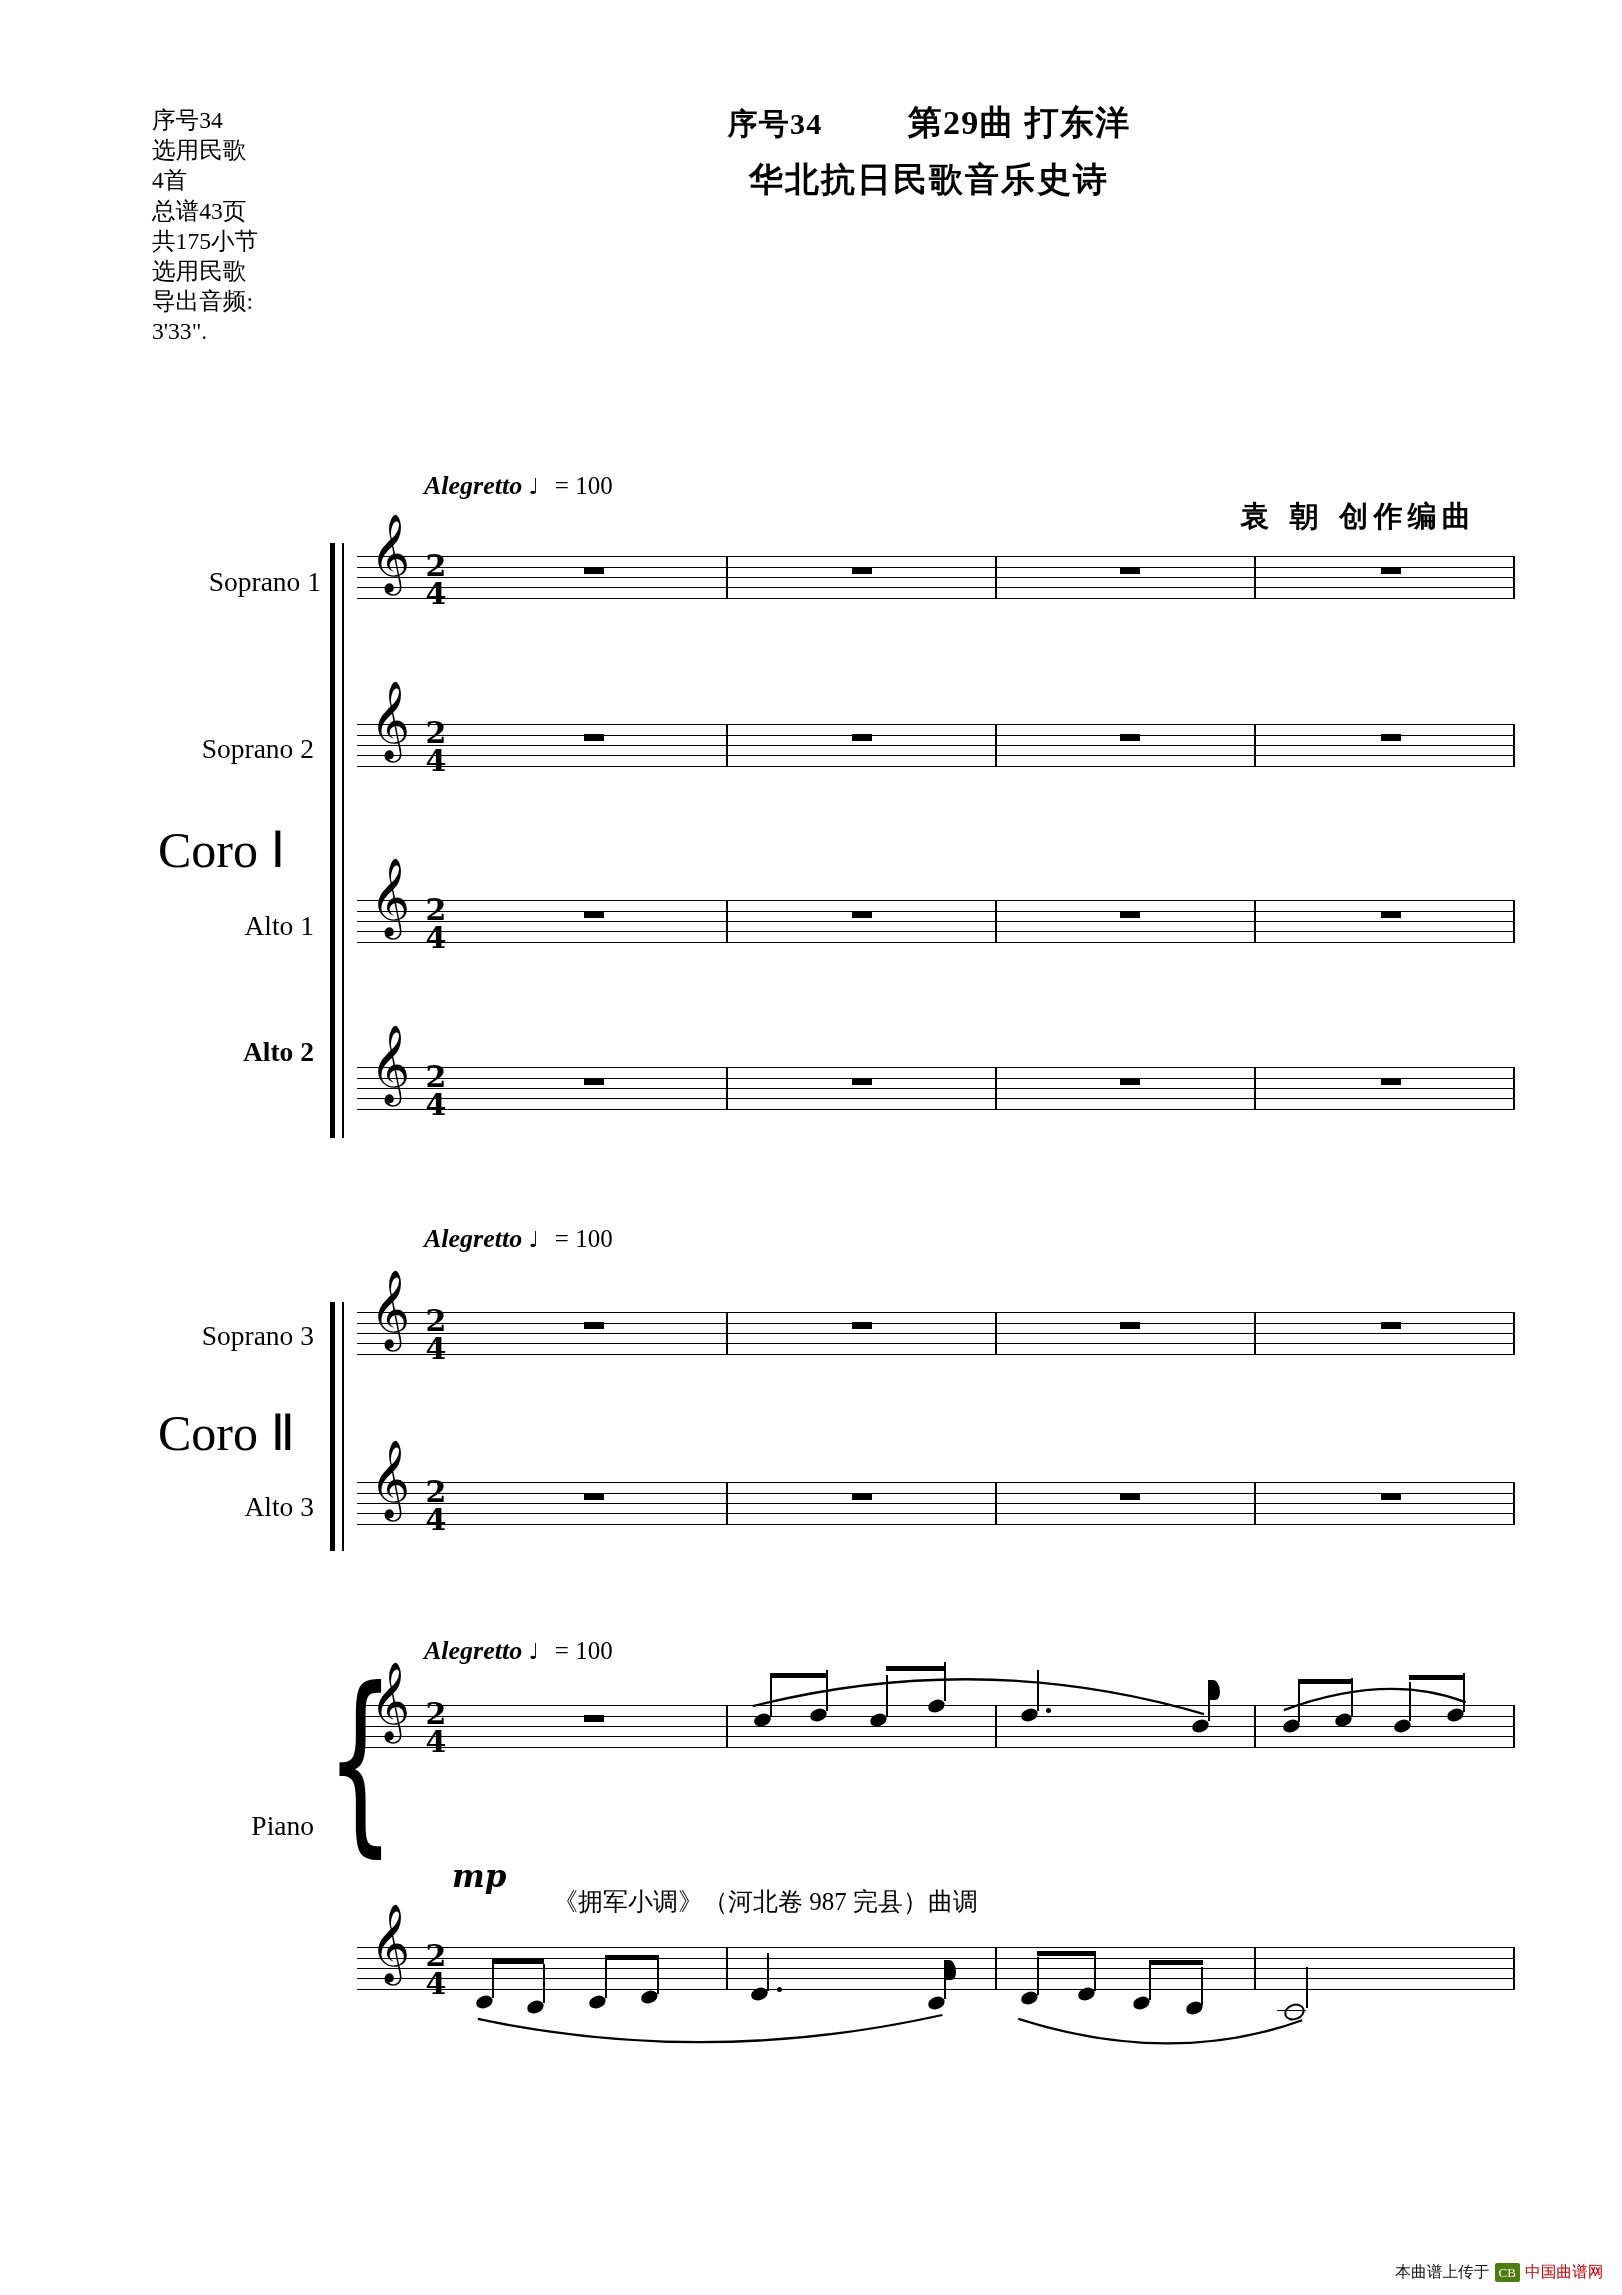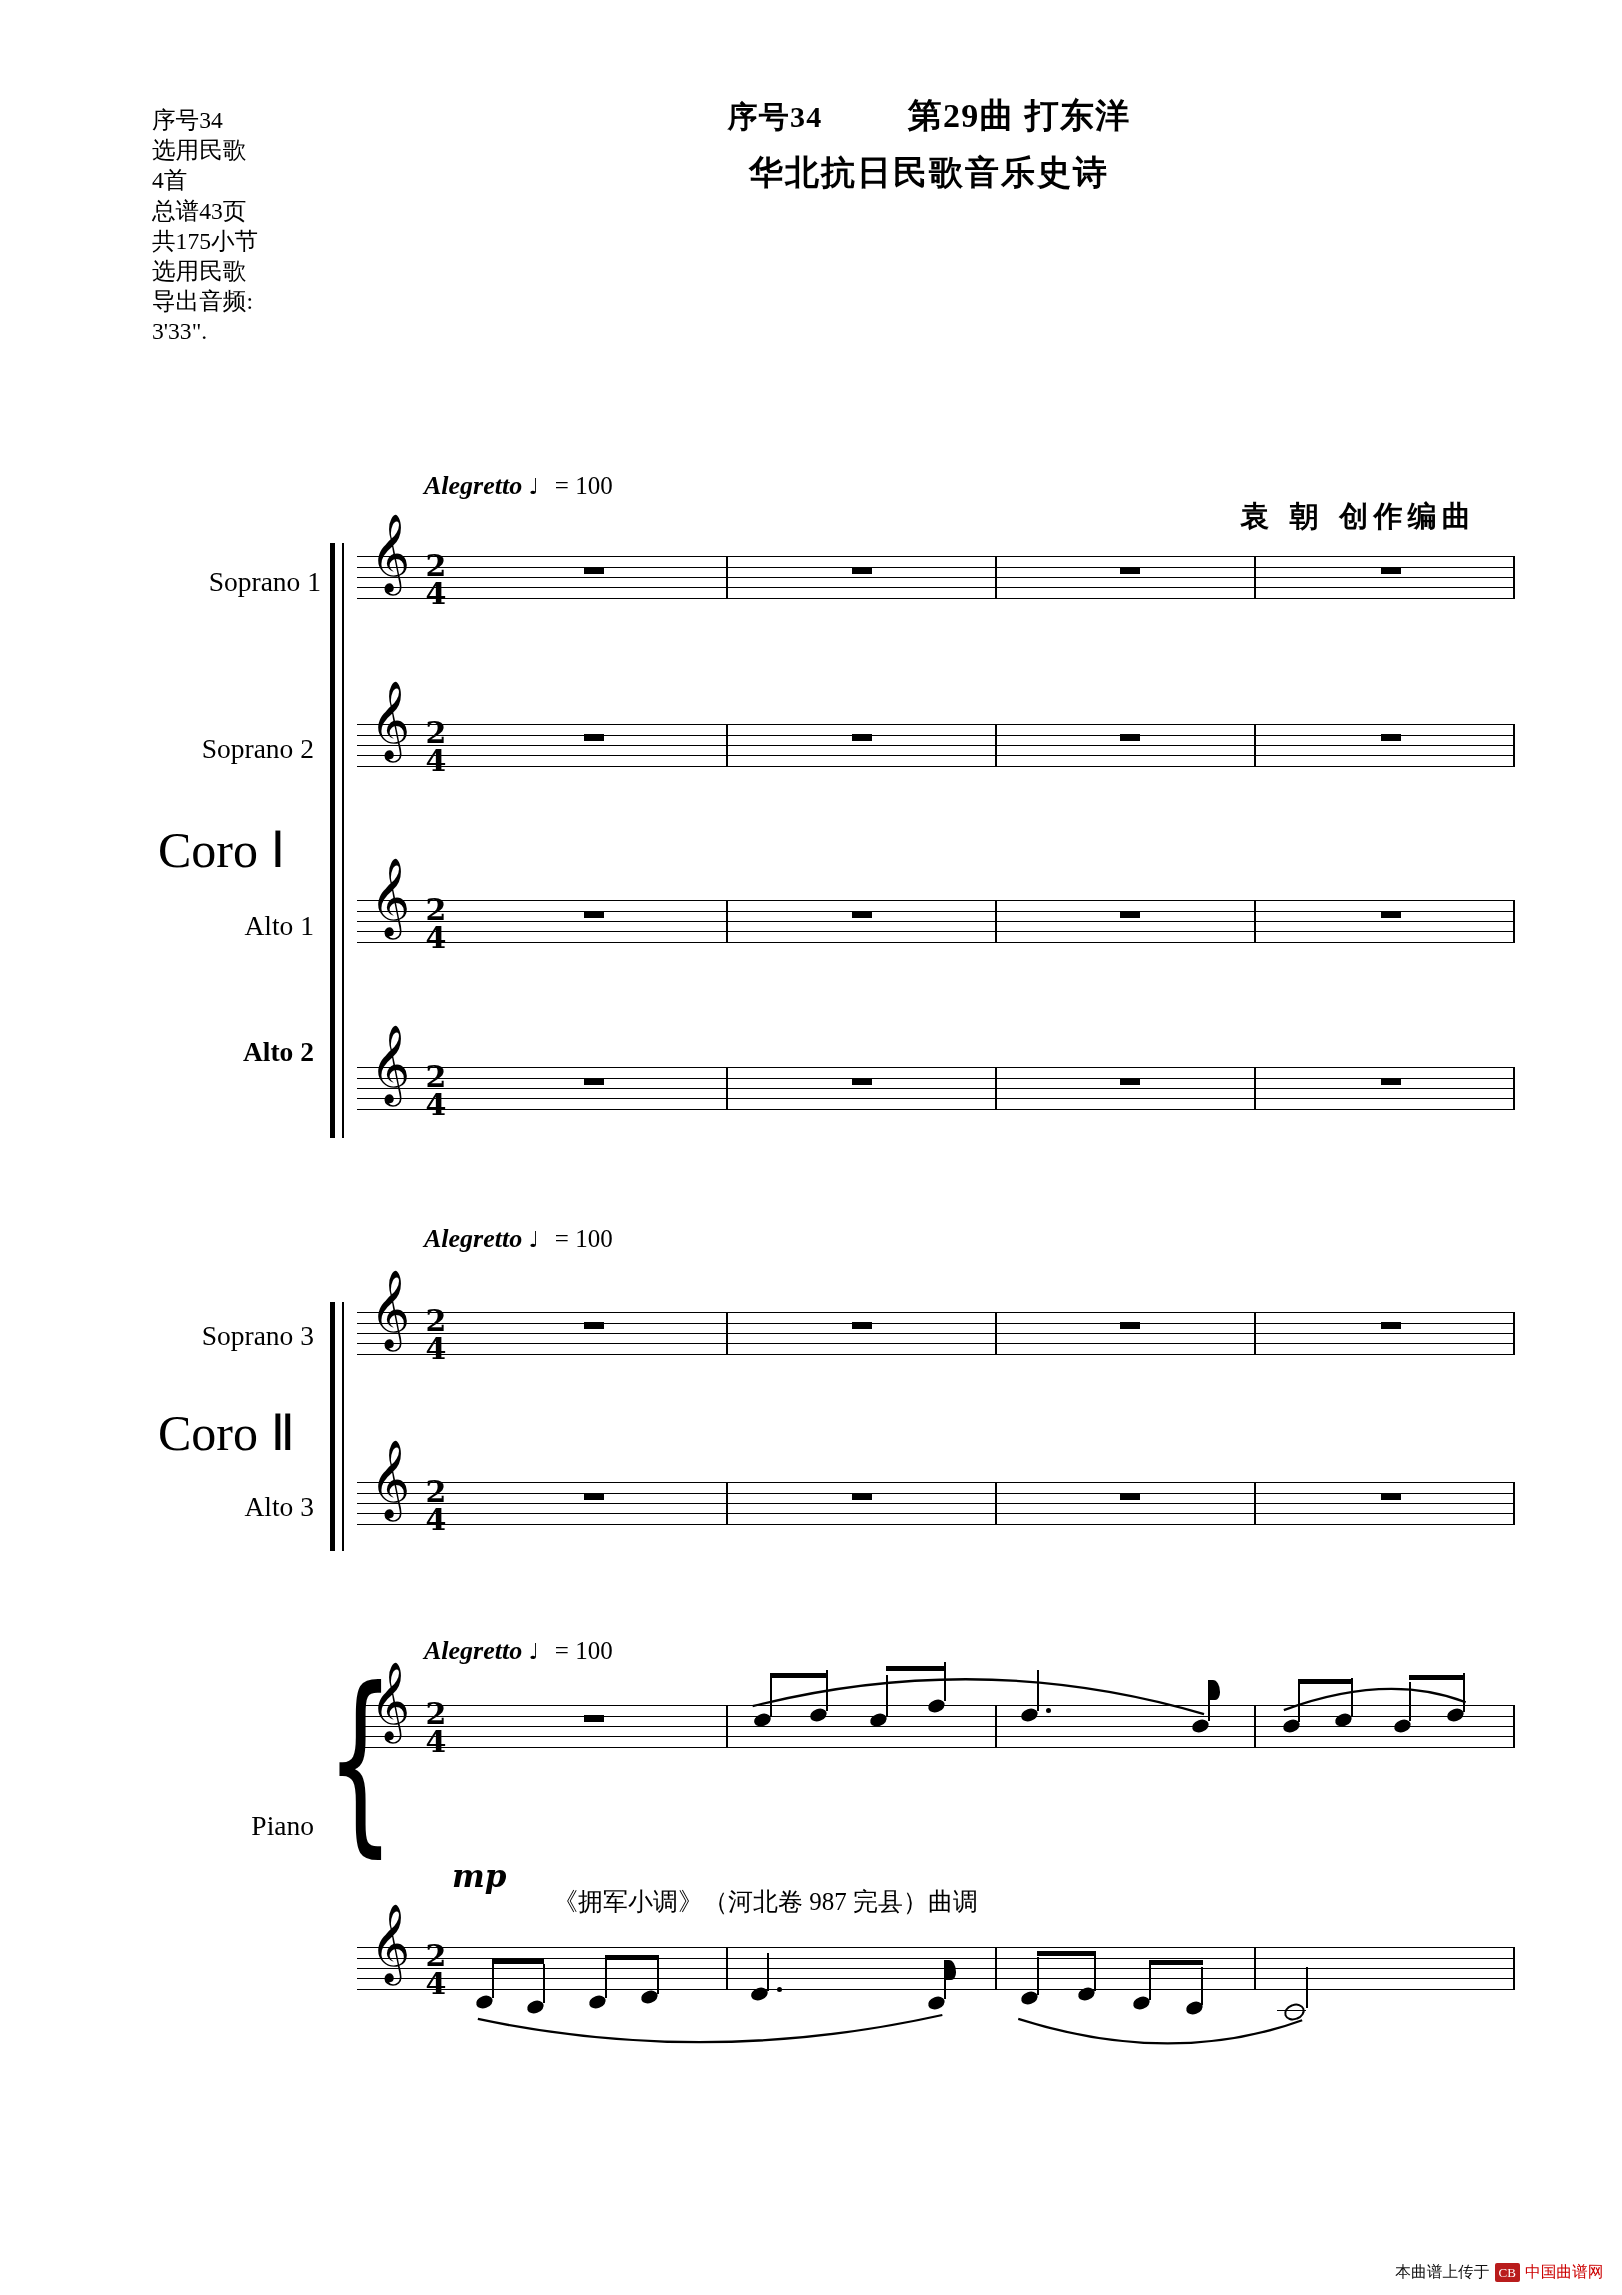--- a/index.html
+++ b/index.html
@@ -49,21 +49,21 @@
     font-family: "Liberation Serif", serif;
     font-size: 37px;
     font-weight: bold;
     margin-top: 14.4px;
     letter-spacing: 1.3px;
   }
   .subtitle-2 {
     font-family: "Liberation Serif", serif;
     font-size: 34px;
     font-weight: bold;
-    margin-top: 1px;
+    margin-top: 8px;
     letter-spacing: 1.3px;
   }
   .subtitle-2 .seq { margin-right: 85px; font-size: 30px; }
   .subtitle-3 {
     font-family: "Liberation Serif", serif;
     font-size: 34px;
     font-weight: bold;
     margin-top: 10.5px;
     letter-spacing: 2px;
   }
@@ -200,21 +200,21 @@
     bottom: 11.8px;
     font-family: "Liberation Serif", serif;
     font-size: 15.7px;
     color: #111;
     display: flex;
     align-items: center;
     gap: 5.2px;
   }
   .credit .cn-logo {
     display: inline-block;
-    background: #b91c1c;
+    background: #4d7c0f;
     color: #fff;
     font-size: 13px;
     padding: 1.3px 3.9px;
     border-radius: 2px;
   }
   .credit .cn-red { color: #c00; }
 
   
   .nh {
     position: absolute;

